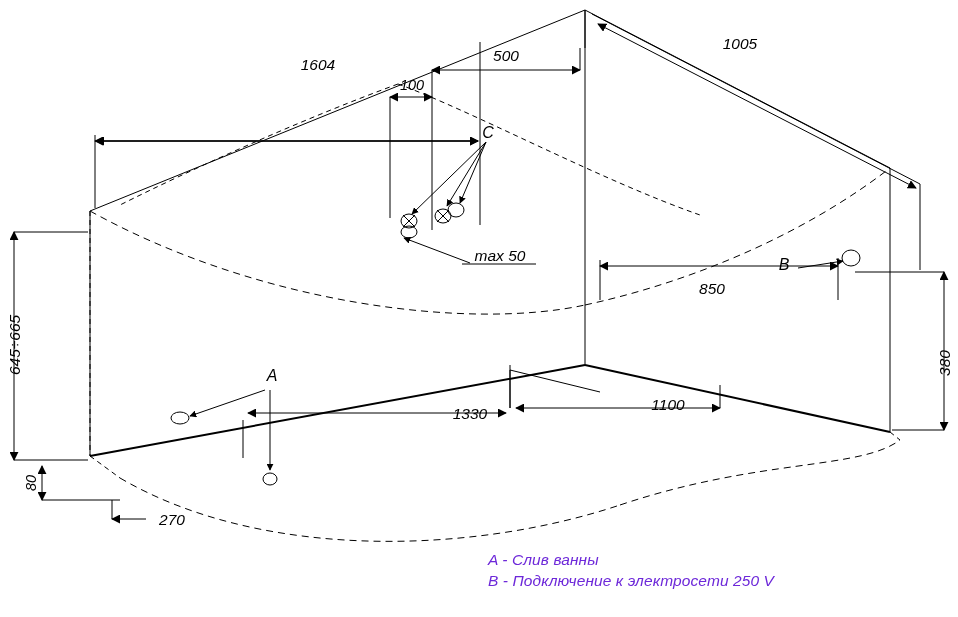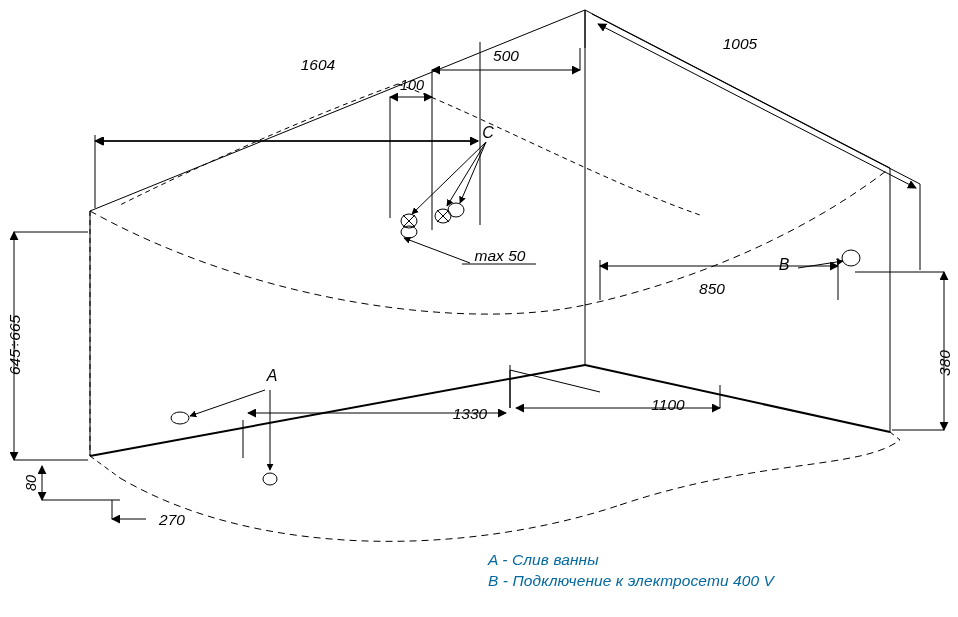--- a/index.html
+++ b/index.html
@@ -24,21 +24,21 @@
     width: 958px;
     height: 617px;
   }
   .legend {
     position: absolute;
     left: 488px;
     top: 549px;
     font-style: italic;
     font-size: 15.5px;
     line-height: 21px;
-    color: #0369a1;
+    color: #6d28d9;
     white-space: nowrap;
   }
   .legend div {
     letter-spacing: 0.1px;
   }
   svg text {
     font-family: "Liberation Sans", sans-serif;
     font-style: italic;
     fill: #000000;
   }
@@ -242,16 +242,16 @@
         <ellipse class="node" cx="851" cy="258" rx="9" ry="8"></ellipse>
         <path class="ln thin" d="M 798 268 L 843 261" marker-end="url(#arrS)"></path>
         <text class="lbl" x="784" y="270" text-anchor="middle">B</text>
       </g>
     </g>
 
   </svg>
 
   <div class="legend">
     <div>A - Слив ванны</div>
-    <div>B - Подключение к электросети 400 V</div>
+    <div>B - Подключение к электросети 250 V</div>
   </div>
 
 </div>
 
 </body></html>

